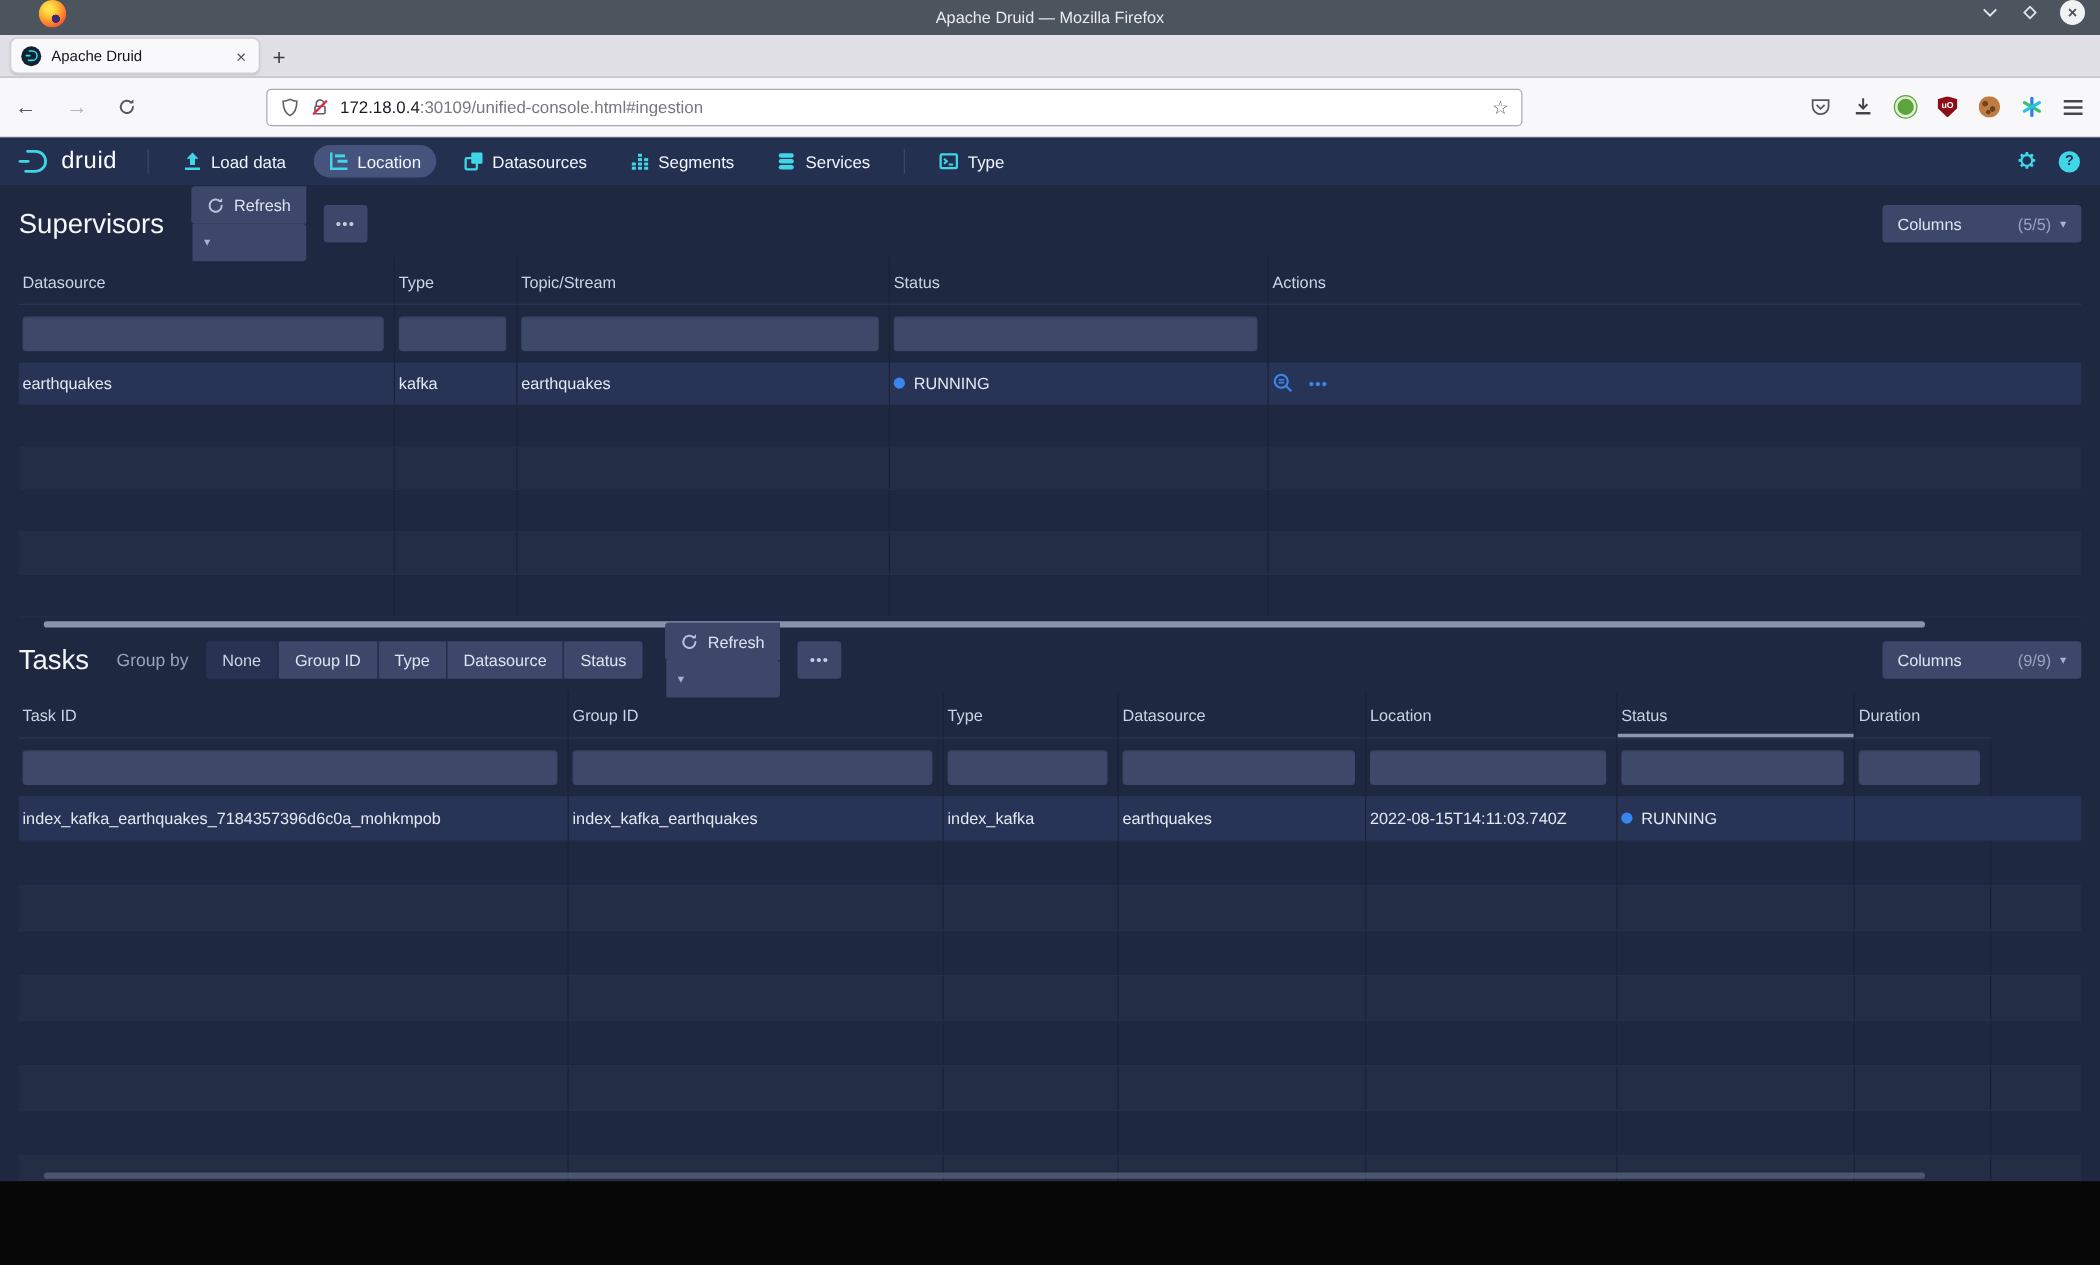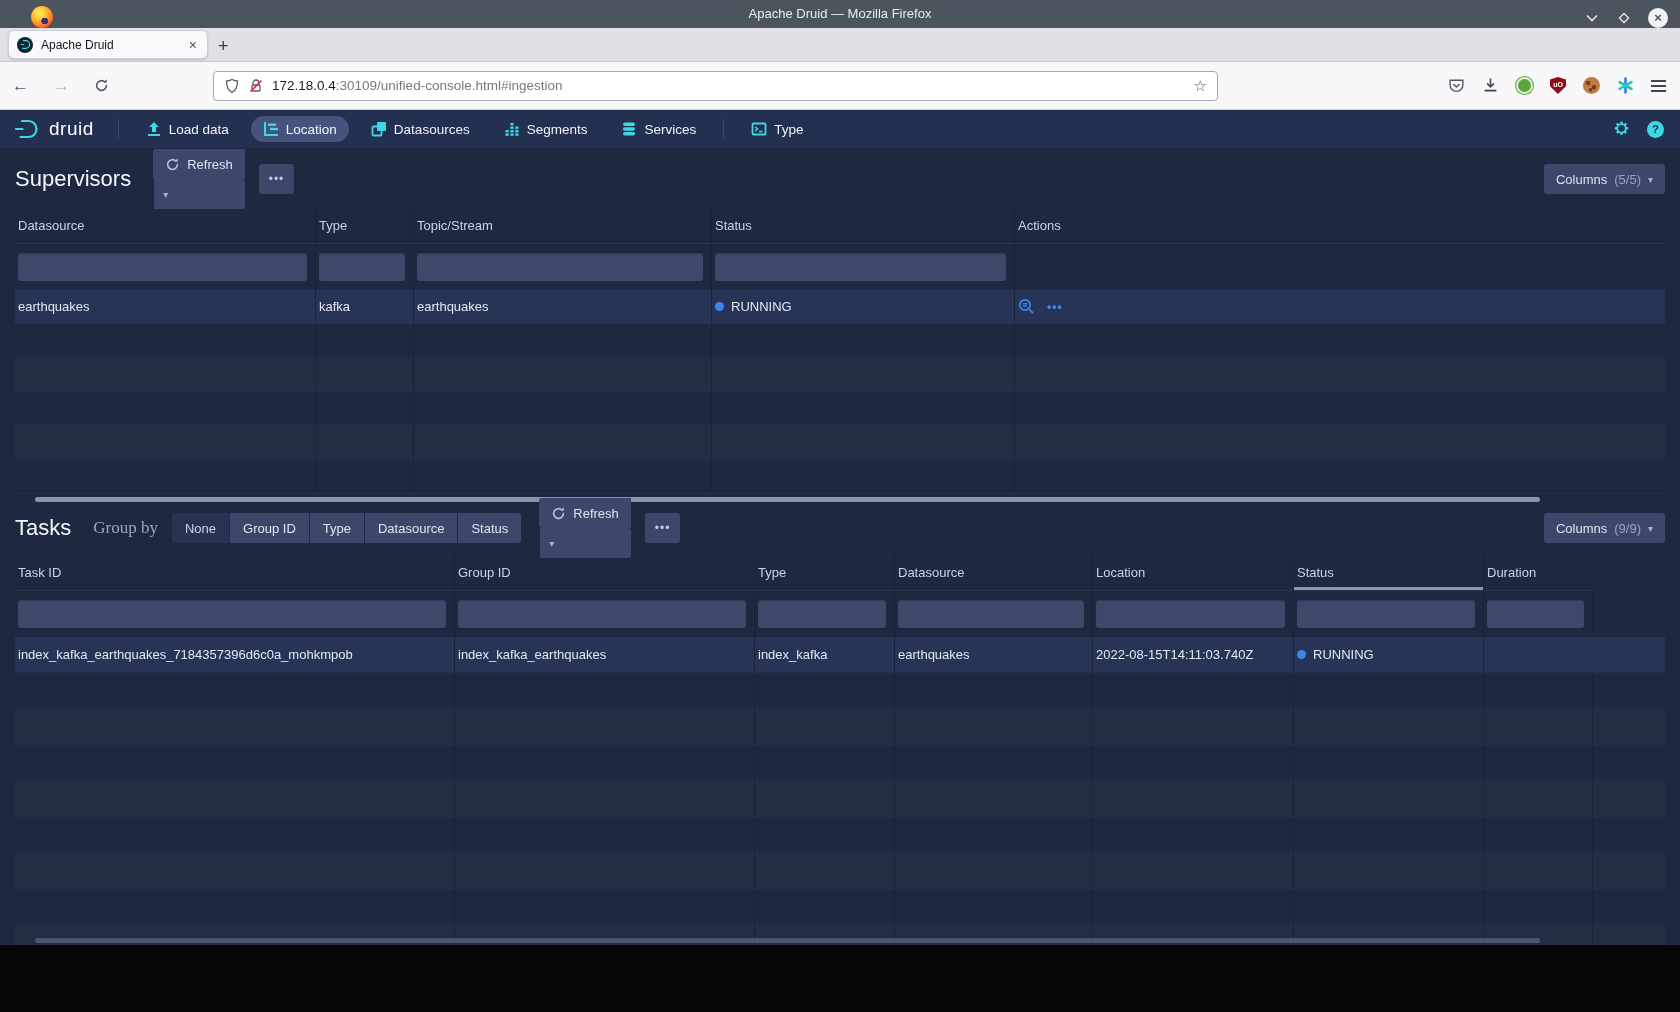--- a/index.html
+++ b/index.html
@@ -1,21 +1,21 @@
 <!DOCTYPE html>
 <html><head>
 <meta charset="utf-8">
 <style>
   * { margin:0; padding:0; box-sizing:border-box; }
   html,body { width:1680px; height:1012px; overflow:hidden; }
   body { font-family:"Liberation Sans","DejaVu Sans",sans-serif; background:#070707; }
   #screen { width:1680px; height:1012px; display:flex; flex-direction:column; background:#070707; }
 
   
-  .titlebar { height:28px; background:#4c545d; display:flex; align-items:flex-end; position:relative; flex:0 0 auto;padding-left:24px; }
+  .titlebar { height:28px; background:#4c545d; display:flex; align-items:flex-start; position:relative; flex:0 0 auto;padding-left:24px; }
   .ff-logo { width:22px; height:22px; border-radius:50%; margin-left:7px;
     background:radial-gradient(circle at 62% 68%, #3d2c75 0 16%, transparent 17%),
                radial-gradient(circle at 38% 32%, #ffe14a 0 14%, #ffb52e 38%, #ff7a2e 62%, #f3492c 82%, #d52f63 100%); }
   .titlebar-text { position:absolute; left:50%; top:0; transform:translateX(-50%); line-height:28px; color:#e9ecef; font-size:13px; }
   .win-controls { margin-left:auto; display:flex; align-items:center; gap:16px; padding-right:12px; }
   .wc { width:16px; height:16px; display:flex; align-items:center; justify-content:center; }
   .wc-close { width:20px; height:20px; background:#f1f2f3; border-radius:50%; color:#49525a; font-size:13px; line-height:20px; text-align:center; font-weight:bold; }
 
   .tabstrip { height:34px; background:#e0e0e6; display:flex; align-items:flex-end; padding:0 8px; flex:0 0 auto; border-bottom:1px solid #c8c8cf; }
   .tab { width:200px; height:29px; margin-bottom:2px; background:#f9f9fb; border:1px solid #cfcfd6; border-radius:6px; display:flex; align-items:center; padding:0 8px; box-shadow:0 1px 2px rgba(0,0,0,.15); }
@@ -55,22 +55,22 @@
 
   .section-toolbar { display:flex; align-items:center; margin-top:14px; height:34px; }
   .section-title { font-size:22px; font-weight:400; color:#f3f6fb; }
   .btn { background:#3d4769; color:#dde4f2; font-size:13px; height:30px; display:inline-flex; align-items:center; gap:7px; padding:0 12px; border-radius:3px; }
   .btn .caret { color:#a9b2cc; font-size:10px; }
   .split { display:inline-flex;flex-direction:column; }
   .split .btn.main { border-radius:3px 0 0 3px; }
   .split .btn.arrow { border-radius:0 3px 3px 0; margin-left:1px; padding:0 9px; }
   .btn.more { margin-left:14px; padding:0 10px; color:#c3cbdf; letter-spacing:1px; font-size:12px; }
   .columns-btn { margin-left:auto; }
-  .dim { color:#99a3bf; }
-  .groupby-label { font-size:17px; color:#9aa5c0; margin:0 14px 0 22px;font-family:Liberation Serif, serif; }
+  .dim { color:#99a3bf;margin-left:38px; }
+  .groupby-label { font-size:14px; color:#9aa5c0; margin:0 14px 0 22px; }
   .seg-group { display:inline-flex; }
   .seg-btn { background:#3d4769; color:#dde4f2; font-size:13px; height:30px; display:inline-flex; align-items:center; padding:0 13px; margin-right:1px; }
   .seg-btn:first-child { border-radius:3px 0 0 3px; }
   .seg-btn:last-child { border-radius:0 3px 3px 0; margin-right:0; }
   .seg-btn.active { background:#283252; color:#cdd5e8; }
   .ml18 { margin-left:18px; }
 
   
   .thead, .trow, .tfilter { display:grid; }
   .sup-cols { grid-template-columns:301px 98px 298px 303px 1fr; }

